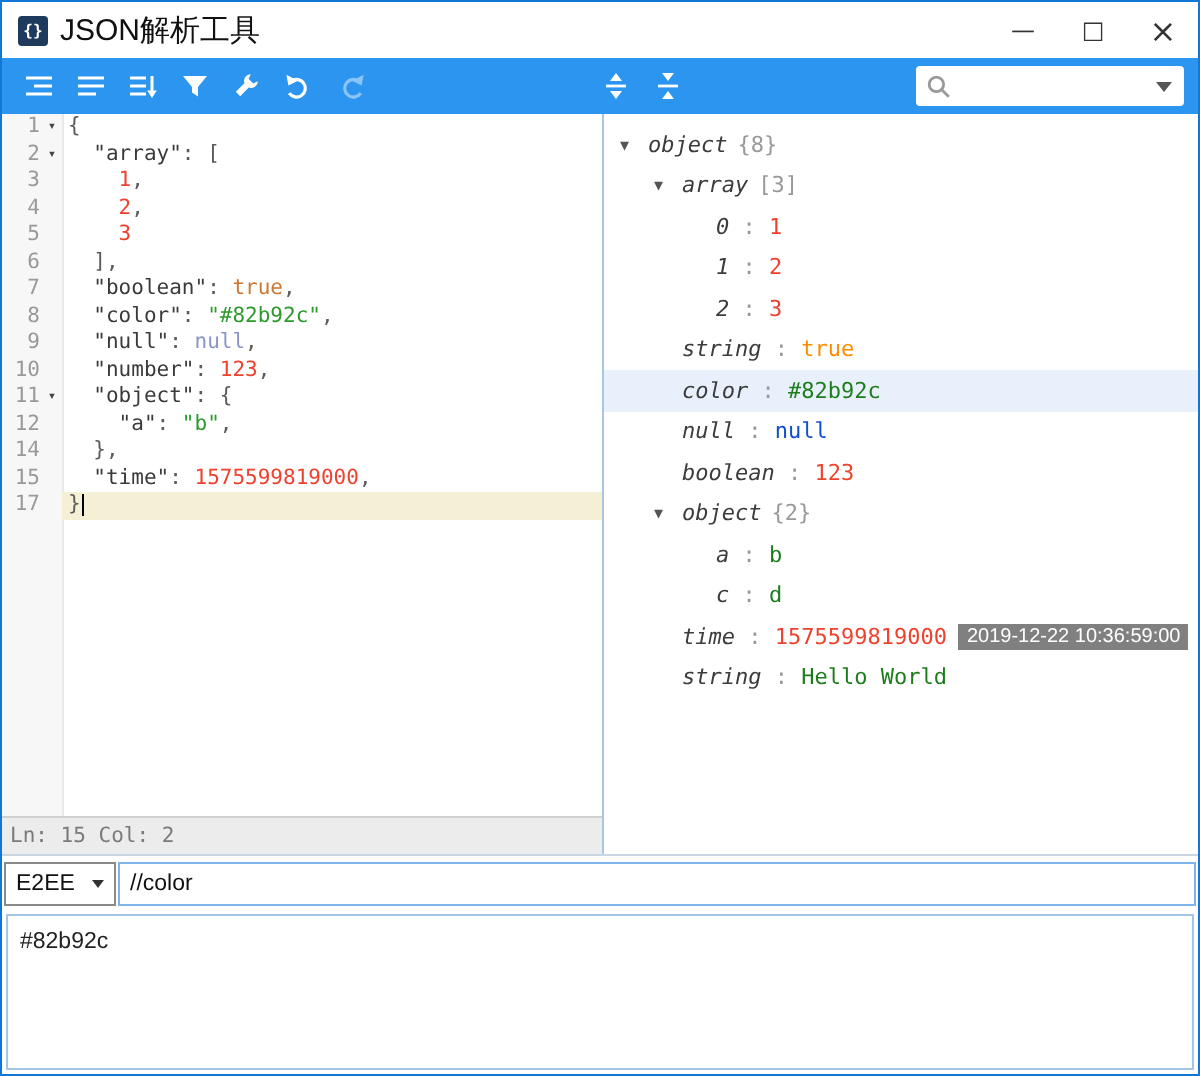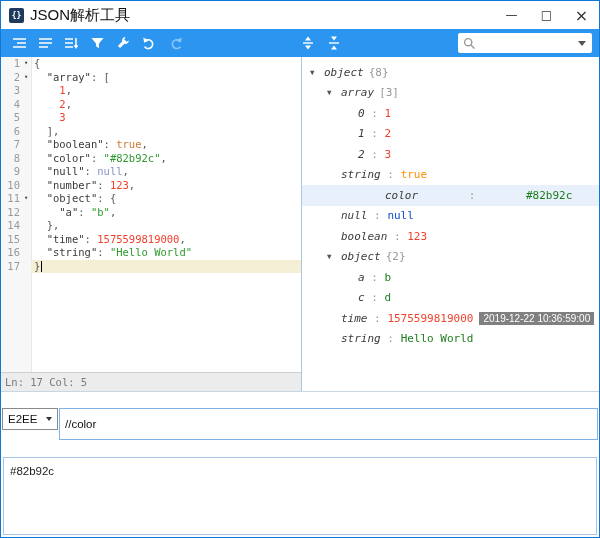--- a/index.html
+++ b/index.html
@@ -53,27 +53,27 @@
     font-size:11px;white-space:pre;}
   .tree-row.selected{background:#e8f1fb;}
   .expander{flex:0 0 14px;font-size:7.5px;color:#555;}
   .t-key{color:#3c3c3c;font-style:italic;}
   .t-count{color:#999;margin-left:5px;}
   .t-sep{color:#999;}
   .t-number{color:#ee422e;} .t-string{color:#1d7d1d;} .t-boolean{color:#ff8c00;} .t-null{color:#104fd0;}
   .t-badge{background:#808080;color:#fff;font-size:10px;padding:1px 4px;margin-left:6px;
     font-family:"Liberation Sans",sans-serif;}
   
-  .querybar{flex:0 0 27px;display:flex;align-items:flex-start;border-top:1px solid #c8d6e4;background:#fff;
-    padding:16px 1px;gap:1px;}
+  .querybar{flex:0 0 27px;display:flex;align-items:flex-end;border-top:1px solid #c8d6e4;background:#fff;
+    padding:3px 1px;gap:1px;}
   .mode-select{flex:0 0 56px;height:22px;border:1px solid #8a8a8a;background:#fff;display:flex;
     align-items:center;justify-content:space-between;padding:0 5px;font-size:11.5px;color:#111;}
   .sel-tri{width:0;height:0;border-left:3.5px solid transparent;border-right:3.5px solid transparent;
     border-top:4.5px solid #333;}
-  .query-input{flex:1;height:32px;border:1px solid #7eb4ea;outline:none;font-size:11.5px;padding:0 5px;
+  .query-input{flex:1;height:22px;border:1px solid #7eb4ea;outline:none;font-size:11.5px;padding:0 5px;
     font-family:"Liberation Sans",sans-serif;color:#111;min-width:0;}
   .resultbox{flex:0 0 78px;margin:1px 2px 2px;border:1px solid #a5c6e5;background:#fff;
     font-size:11.5px;color:#222;padding:7px 6px;}
 </style>
 </head>
 <body>
 
 <div class="window">
 
   <div class="titlebar">
@@ -252,47 +252,40 @@
               </div>
               <div class="code-cell"><span class="tok-w">  </span><span class="tok-p">},</span></div>
             </div>
             <div class="ed-row">
               <div class="gutter-cell">
                 <span class="lnum">15</span>
                 <span class="fold"></span>
               </div>
               <div class="code-cell"><span class="tok-w">  </span><span class="tok-k">"time"</span><span class="tok-p">: </span><span class="tok-num">1575599819000</span><span class="tok-p">,</span></div>
             </div>
-            <div class="ed-row">
-              <div class="gutter-cell">
-                <span class="lnum">16</span>
-                <span class="fold"></span>
-              </div>
-              <div class="code-cell"><span class="tok-w">  </span><span class="tok-k">"string"</span><span class="tok-p">: </span><span class="tok-s">"Hello World"</span></div>
-            </div>
             <div class="ed-row active">
               <div class="gutter-cell">
                 <span class="lnum">17</span>
                 <span class="fold"></span>
               </div>
               <div class="code-cell"><span class="tok-p">}</span><span class="cursor"></span></div>
             </div>
           </div>
       </div>
-      <div class="statusbar">Ln: 17  Col: 5</div>
+      <div class="statusbar">Ln: 15  Col: 2</div>
     </div>
     <div class="right-pane">
       <div class="tree">
           <div class="tree-row" style="padding-left: 8px;"><span class="expander">▼</span><span class="t-key">object</span><span class="t-count">{8}</span></div>
           <div class="tree-row" style="padding-left: 25px;"><span class="expander">▼</span><span class="t-key">array</span><span class="t-count">[3]</span></div>
           <div class="tree-row" style="padding-left: 42px;"><span class="expander"></span><span class="t-key">0</span><span class="t-sep"> : </span><span class="t-val t-number">1</span></div>
           <div class="tree-row" style="padding-left: 42px;"><span class="expander"></span><span class="t-key">1</span><span class="t-sep"> : </span><span class="t-val t-number">2</span></div>
           <div class="tree-row" style="padding-left: 42px;"><span class="expander"></span><span class="t-key">2</span><span class="t-sep"> : </span><span class="t-val t-number">3</span></div>
           <div class="tree-row" style="padding-left: 25px;"><span class="expander"></span><span class="t-key">string</span><span class="t-sep"> : </span><span class="t-val t-boolean">true</span></div>
-          <div class="tree-row selected" style="padding-left: 25px; gap: 44px;"><span class="expander"></span><span class="t-key">color</span><span class="t-sep"> : </span><span class="t-val t-string">#82b92c</span></div>
+          <div class="tree-row selected" style="padding-left: 25px;"><span class="expander"></span><span class="t-key">color</span><span class="t-sep"> : </span><span class="t-val t-string">#82b92c</span></div>
           <div class="tree-row" style="padding-left: 25px;"><span class="expander"></span><span class="t-key">null</span><span class="t-sep"> : </span><span class="t-val t-null">null</span></div>
           <div class="tree-row" style="padding-left: 25px;"><span class="expander"></span><span class="t-key">boolean</span><span class="t-sep"> : </span><span class="t-val t-number">123</span></div>
           <div class="tree-row" style="padding-left: 25px;"><span class="expander">▼</span><span class="t-key">object</span><span class="t-count">{2}</span></div>
           <div class="tree-row" style="padding-left: 42px;"><span class="expander"></span><span class="t-key">a</span><span class="t-sep"> : </span><span class="t-val t-string">b</span></div>
           <div class="tree-row" style="padding-left: 42px;"><span class="expander"></span><span class="t-key">c</span><span class="t-sep"> : </span><span class="t-val t-string">d</span></div>
           <div class="tree-row" style="padding-left: 25px;"><span class="expander"></span><span class="t-key">time</span><span class="t-sep"> : </span><span class="t-val t-number">1575599819000</span><span class="t-badge">2019-12-22 10:36:59:00</span></div>
           <div class="tree-row" style="padding-left: 25px;"><span class="expander"></span><span class="t-key">string</span><span class="t-sep"> : </span><span class="t-val t-string">Hello World</span></div>
         </div>
     </div>
   </div>

